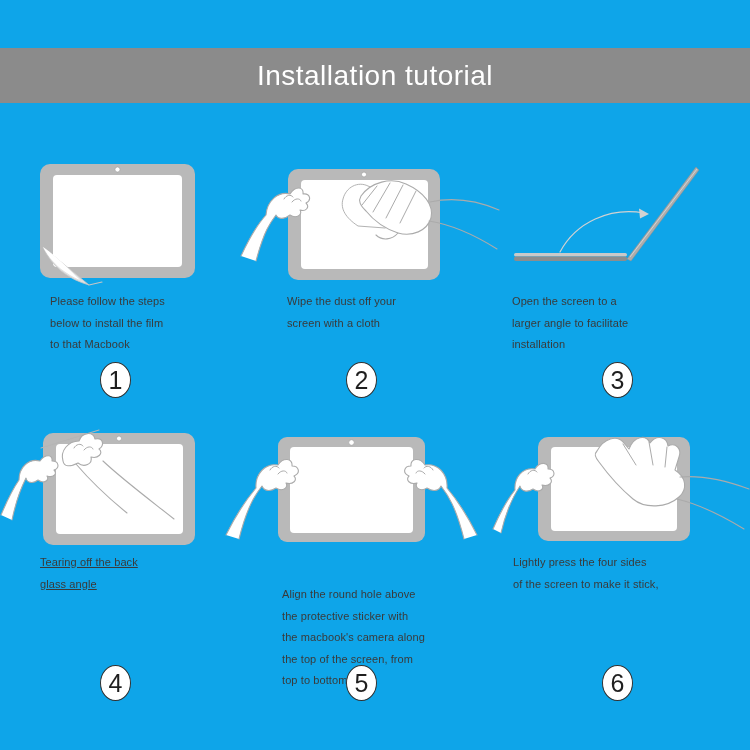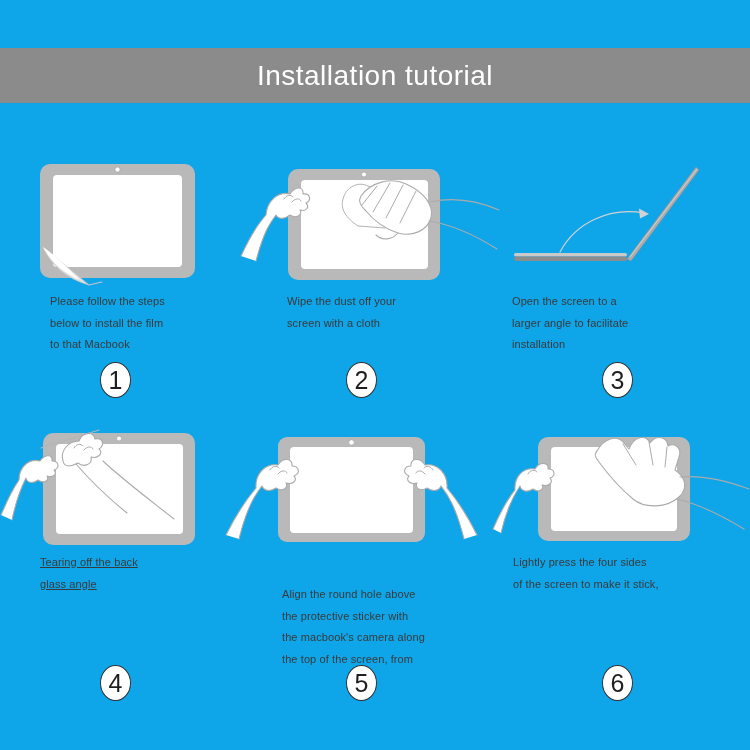--- a/index.html
+++ b/index.html
@@ -128,20 +128,21 @@
         </g>
       </defs>
       <use href="#grip"></use>
       <use href="#grip" transform="translate(253,0) scale(-1,1)"></use>
     </svg>
     <div class="step-text" style="left:266px; top:584px;margin-left:16px;">
       <div>Align the round hole above</div>
       <div>the protective sticker with</div>
       <div>the macbook's camera along</div>
       <div>the top of the screen, from</div>
+      <div>top to bottom</div>
     </div>
     <div class="badge" style="left:346px; top:665px;">
       <span>5</span>
     </div>
   </div>
 
   <div>
     <svg class="illus" style="left:490px; top:425px;" width="260" height="125" viewBox="0 0 260 125">
       <rect x="48" y="12" width="152" height="104" rx="10" fill="#b9b9b9"></rect>
       <rect x="61" y="22" width="126" height="84" rx="4" fill="#ffffff"></rect>

